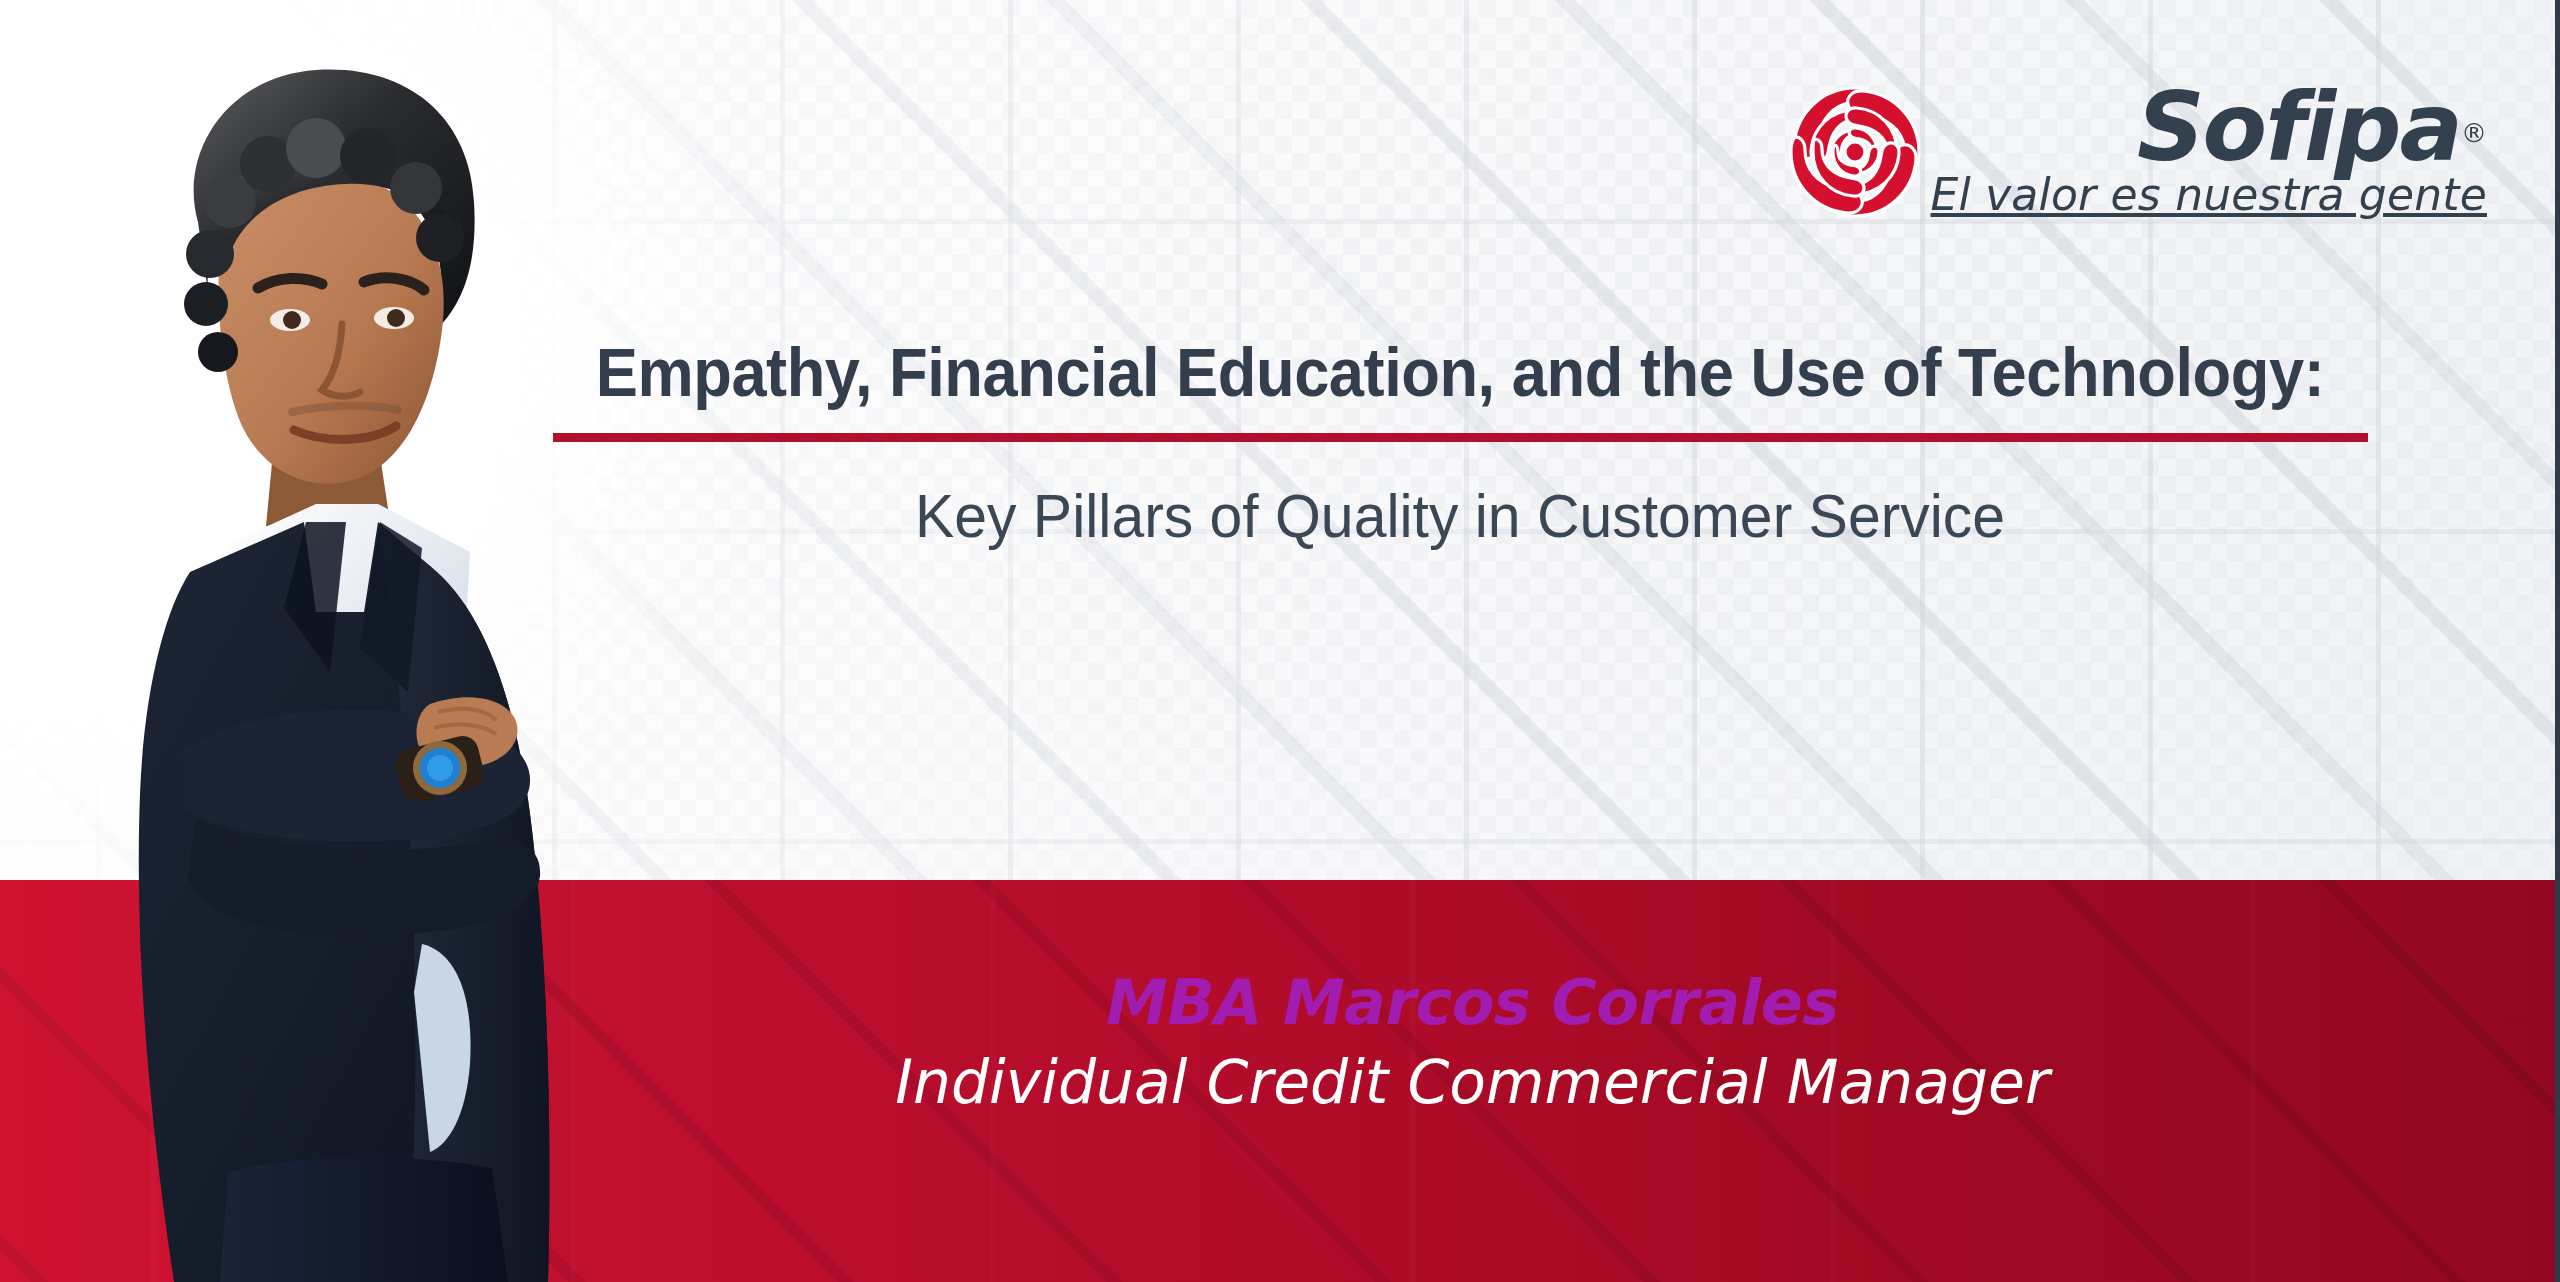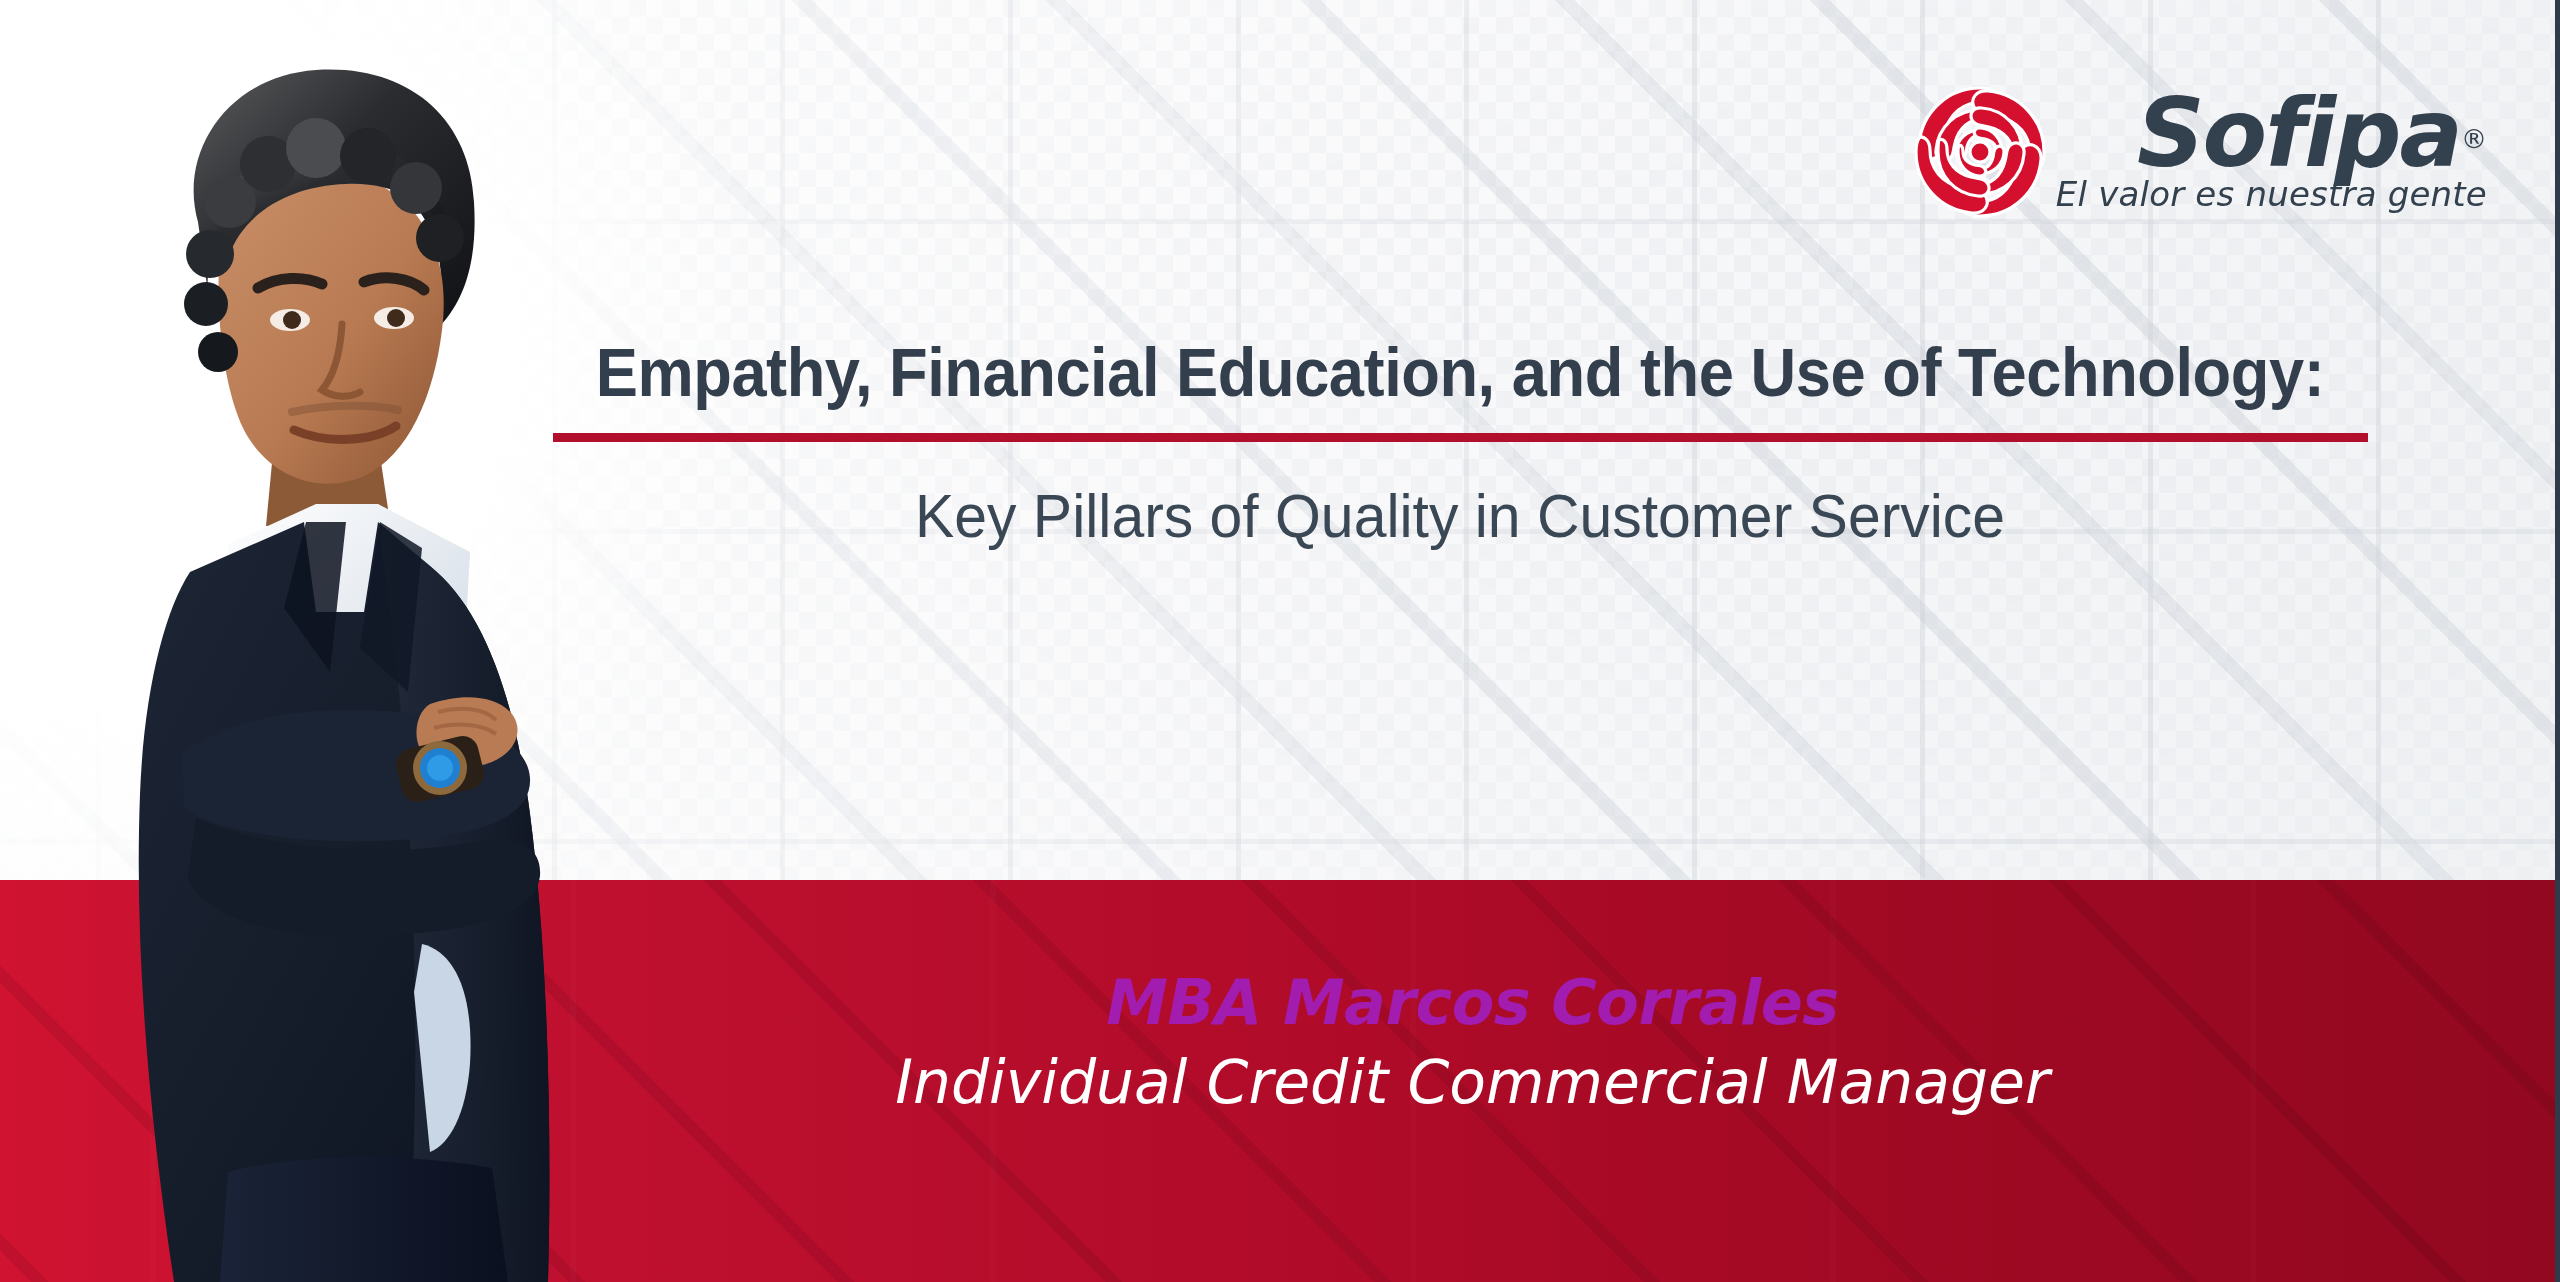--- a/index.html
+++ b/index.html
@@ -126,25 +126,26 @@
   .logo-reg {
     font-size: 26px;
     vertical-align: 18px;
     font-style: normal;
     font-weight: normal;
     letter-spacing: 0;
   }
   .logo-tagline {
     font-family: "DejaVu Sans", sans-serif;
     font-style: italic;
-    font-size: 34px;
+    font-size: 44px;
     color: #33404e;
     letter-spacing: 0.2px;
     margin-top: -4px;
     white-space: nowrap;
+    text-decoration: underline;
   }
 
   
   .headline {
     position: absolute;
     left: 520px;
     top: 336px;
     width: 1880px;
   }
   .title-main {

